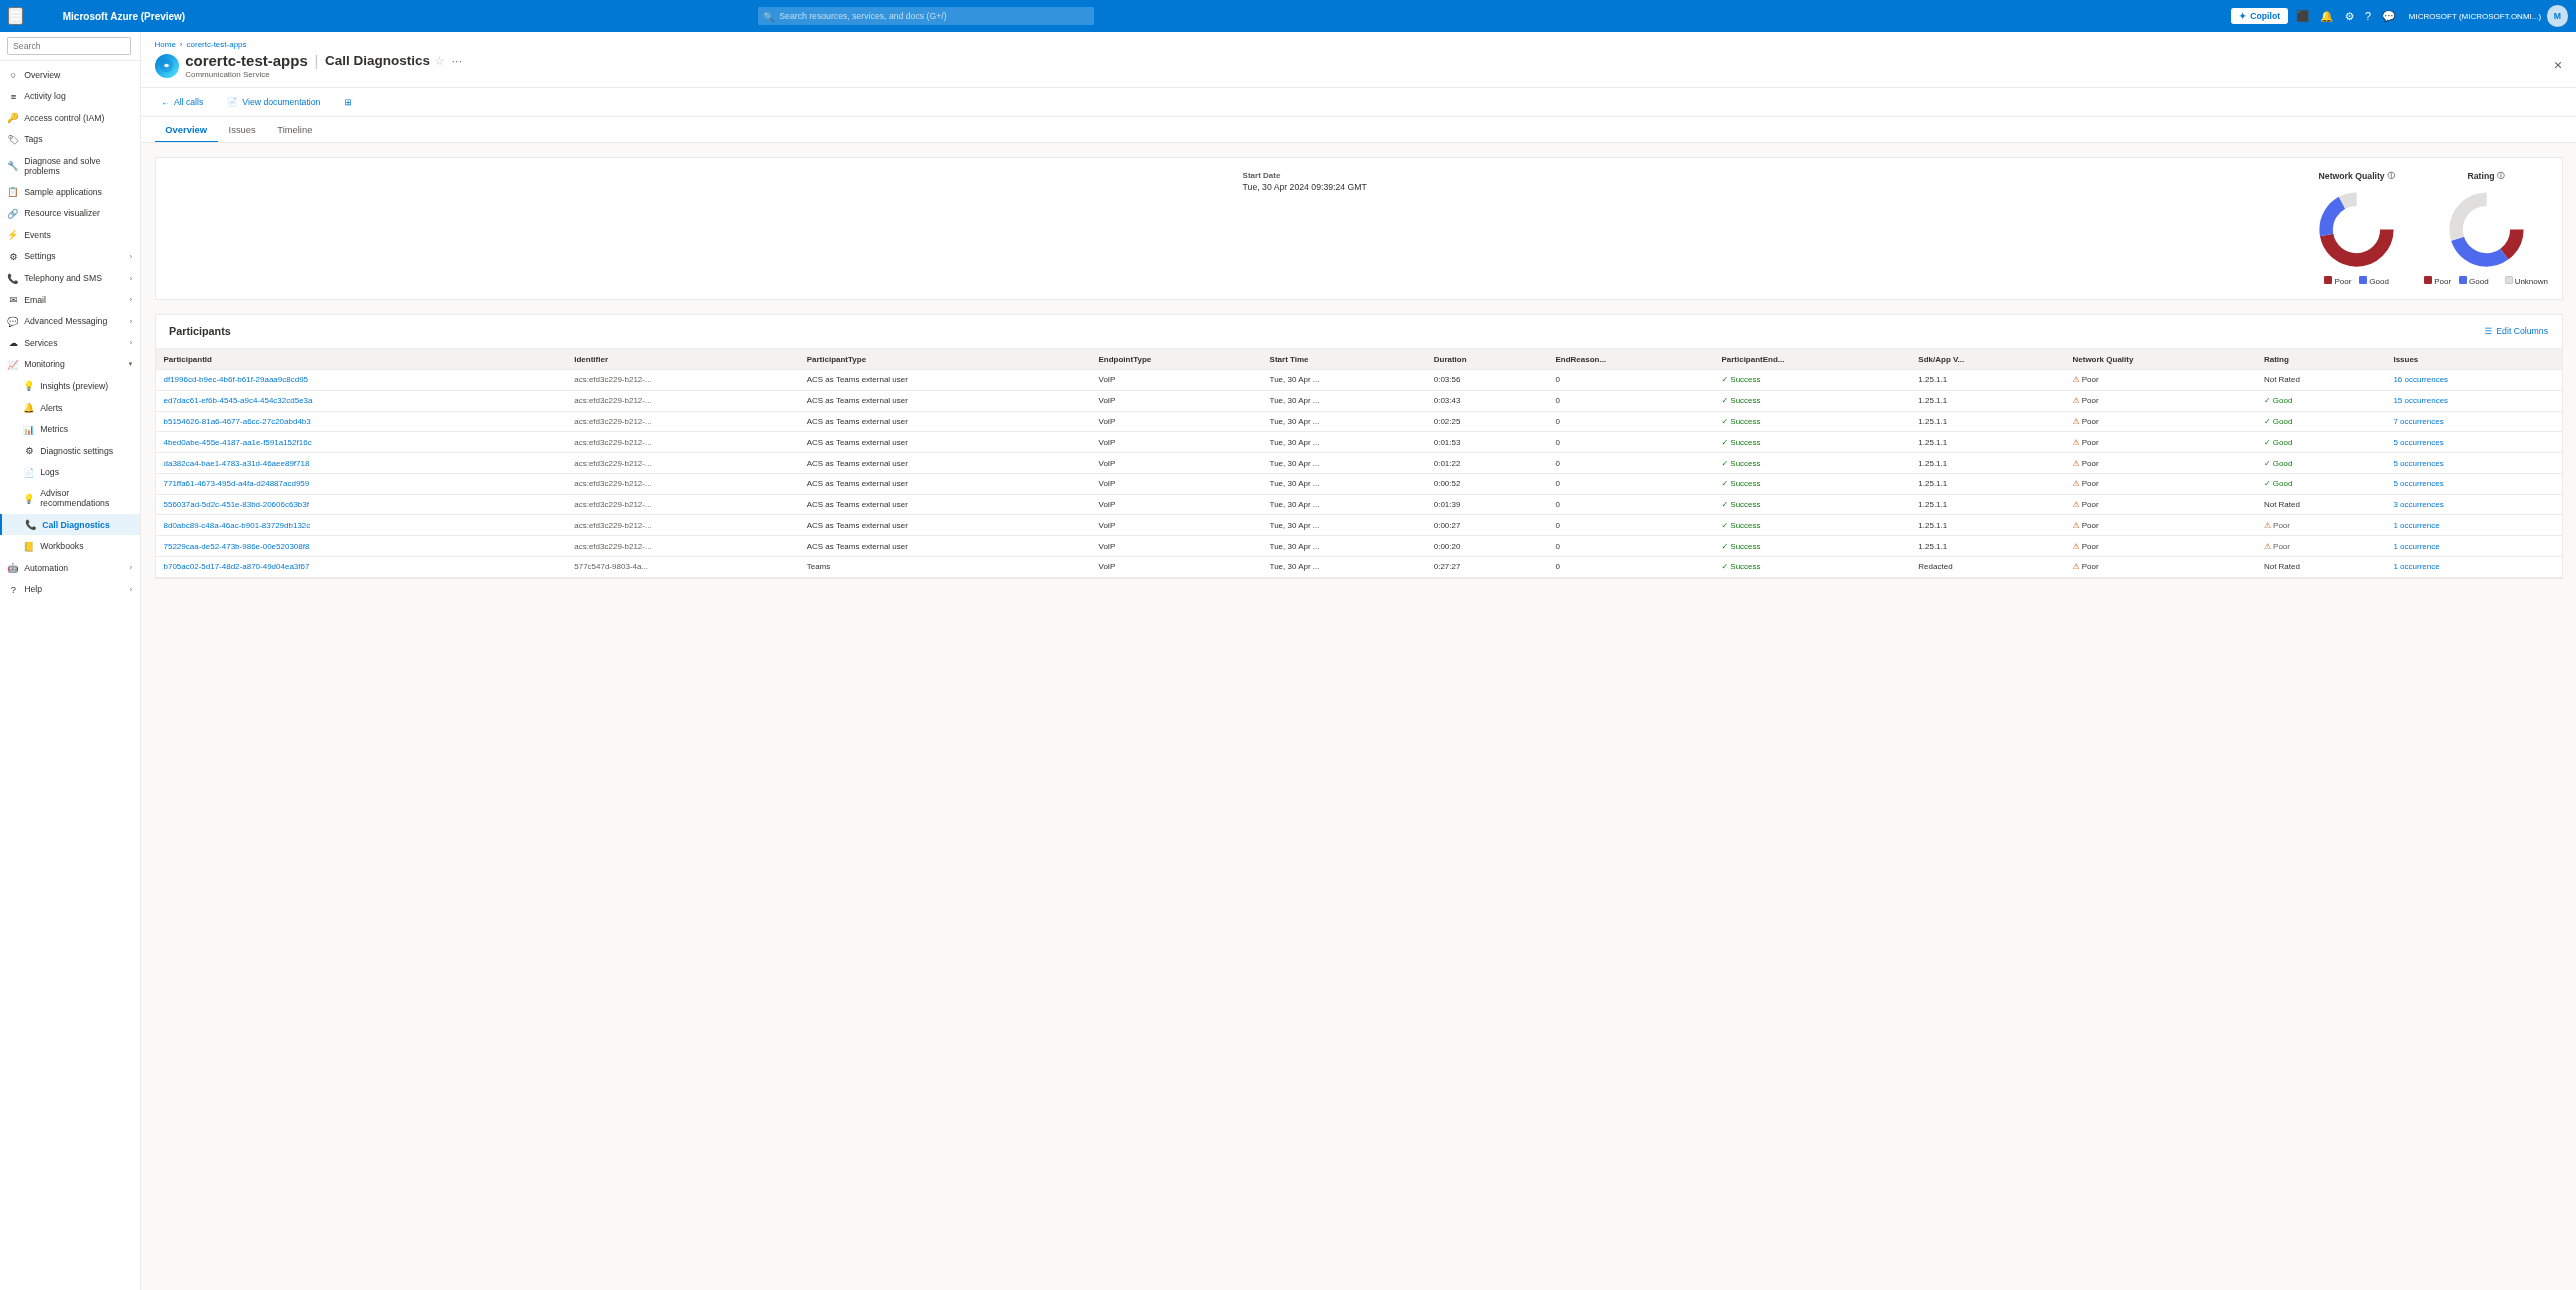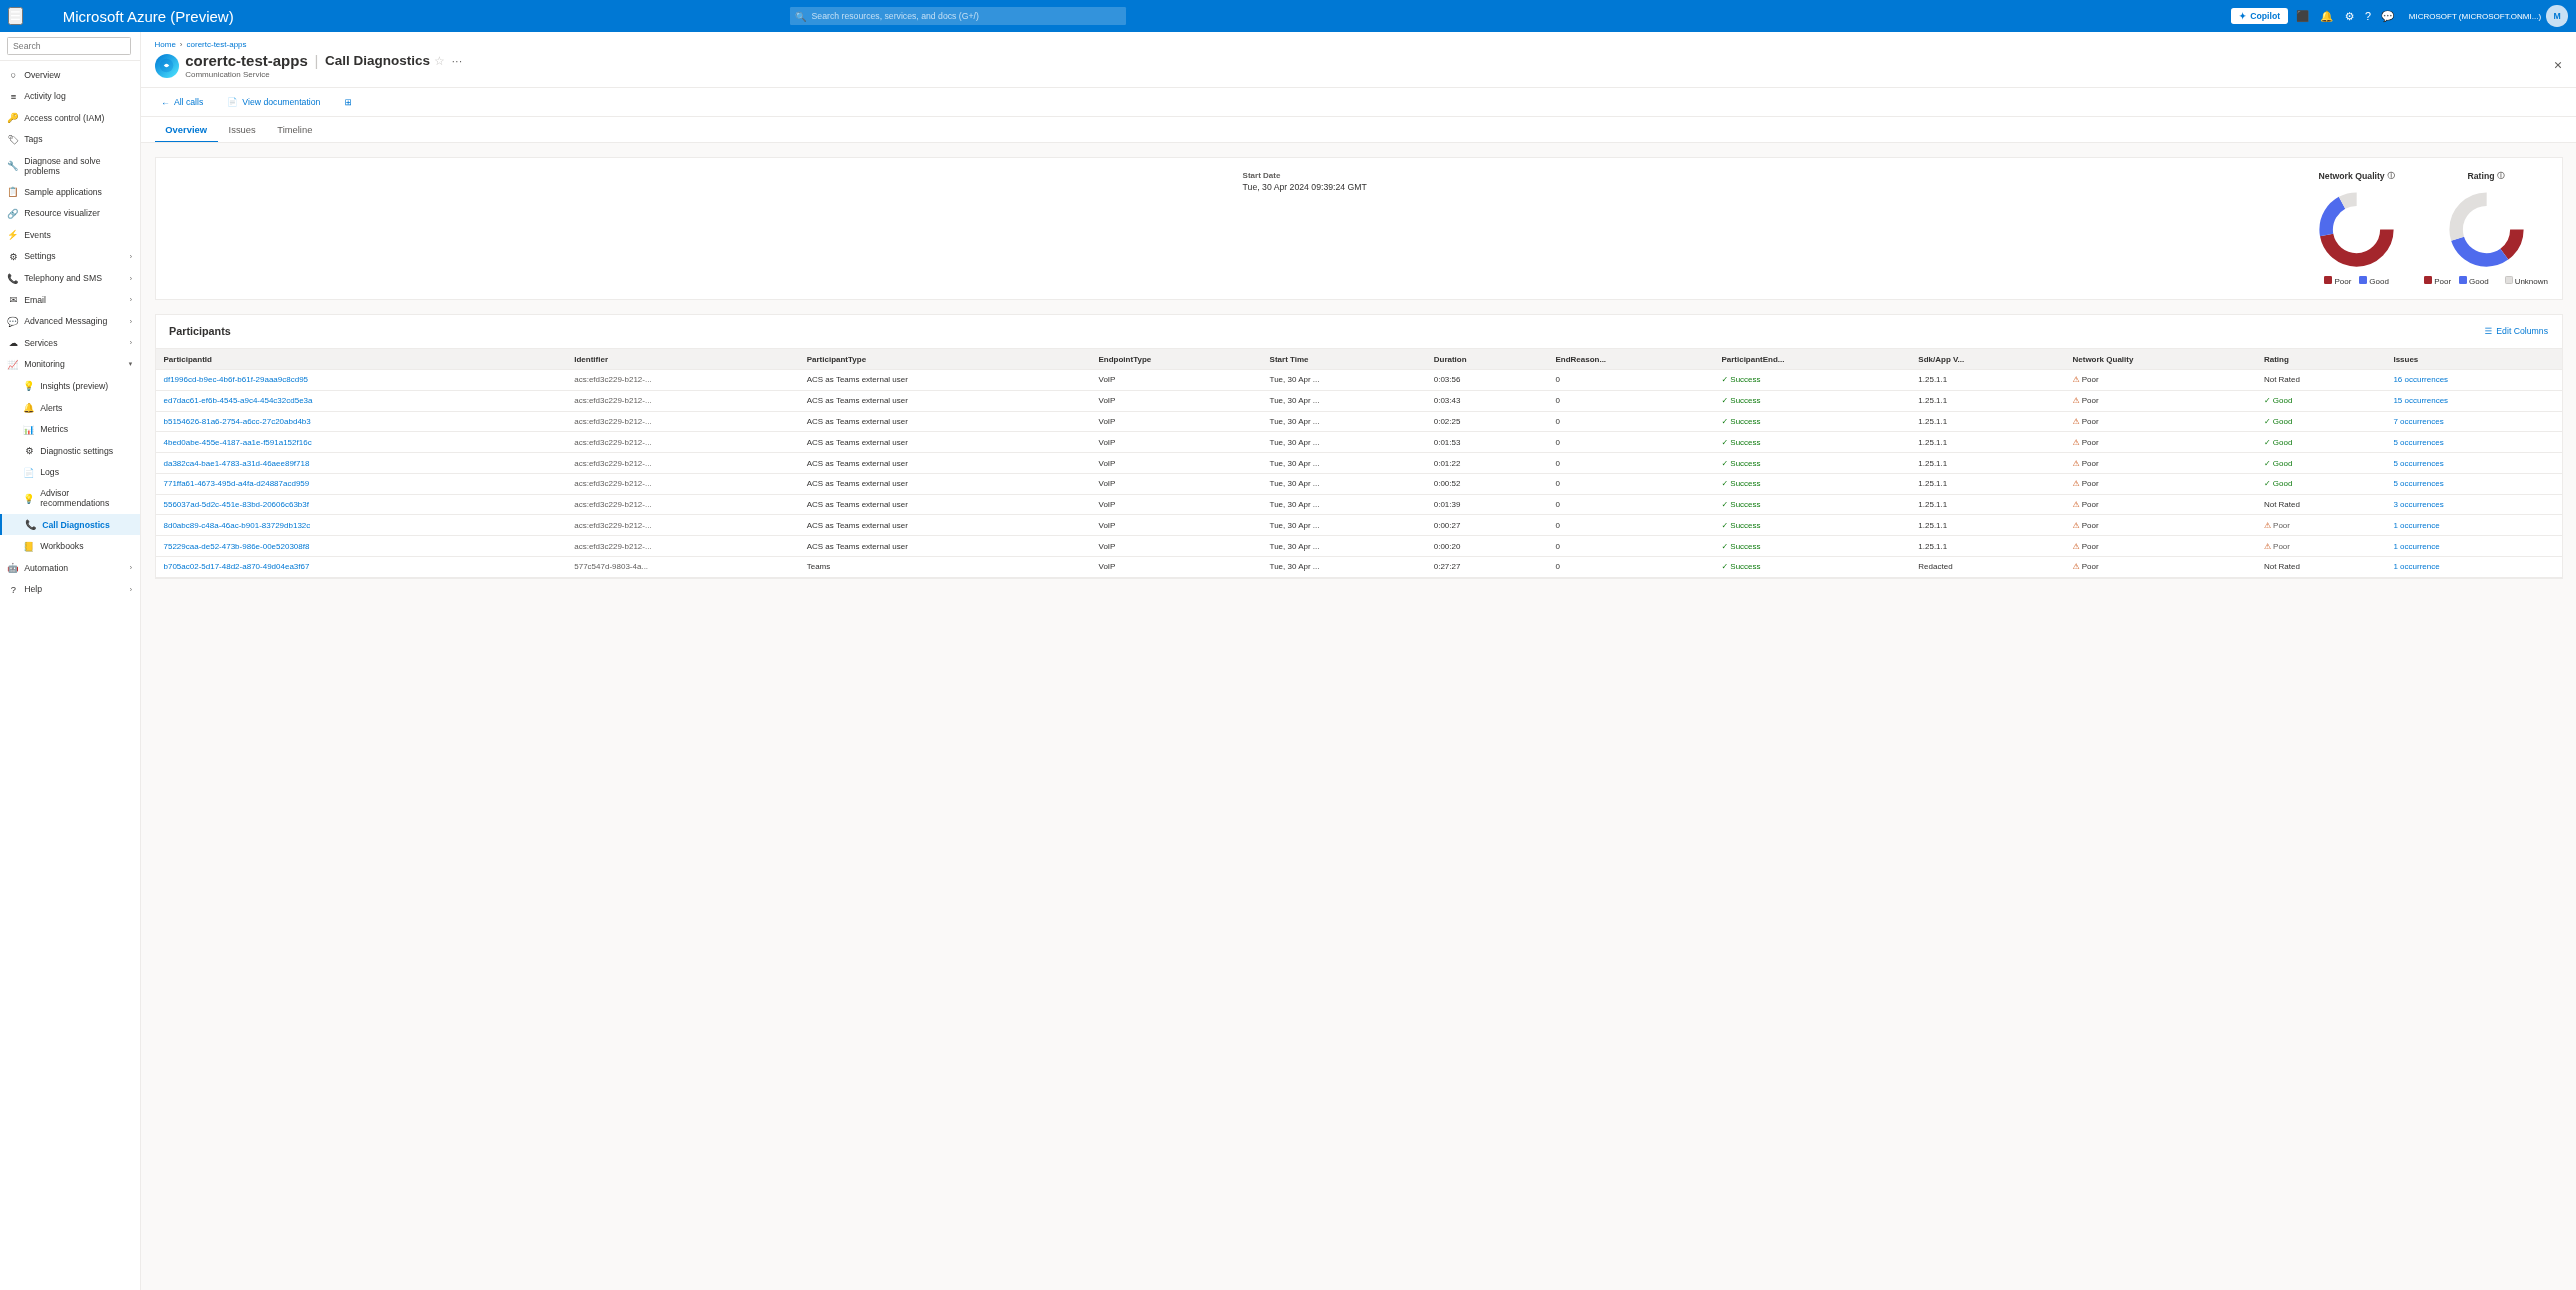--- a/index.html
+++ b/index.html
@@ -1,21 +1,21 @@
 <!DOCTYPE html>
 <html style="font-size:10.8px"><head>
   <meta charset="utf-8">
   <style>
     * { box-sizing: border-box; margin: 0; padding: 0; }
     body { font-family: 'Segoe UI', Arial, sans-serif; font-size: 8.7px; background: #f3f2f1; color: #323130; overflow: hidden; height: 100vh; display: flex; flex-direction: column; }
 
     
     .topbar { height: 32px; background: #0078d4; display: flex; align-items: center; padding: 0 8px; gap: 8px; flex-shrink: 0; }
     .topbar-hamburger { color: white; font-size: 12px; cursor: pointer; }
-    .topbar-title { color: white; font-size: 15px; font-weight: 400; white-space: nowrap; padding-left: 32px; }
+    .topbar-title { color: white; font-size: 10px; font-weight: 700; white-space: nowrap; padding-left: 32px; }
     .topbar-search { flex: 1; max-width: 336px; margin: 0 auto; }
     .topbar-search input { width: 100%; padding: 4px 8px 4px 21.5px; border-radius: 1.3px; border: none; font-size: 8.7px; background: rgba(255,255,255,0.2); color: white; }
     .topbar-search input::placeholder { color: rgba(255,255,255,0.7); }
     .topbar-search-wrap { position: relative; }
     .topbar-search-wrap .search-icon { position: absolute; left: 5.4px; top: 50%; transform: translateY(-50%); color: rgba(255,255,255,0.7); font-size: 9.4px; }
     .topbar-actions { display: flex; align-items: center; gap: 5.4px; margin-left: auto; }
     .copilot-btn { background: white; color: #0078d4; border: none; border-radius: 2.7px; padding: 3.4px 8px; font-size: 8.7px; font-weight: 600; cursor: pointer; display: flex; align-items: center; gap: 4px; }
     .topbar-icon-btn { color: white; background: none; border: none; cursor: pointer; font-size: 10.8px; padding: 2.7px; }
     .topbar-user { color: white; font-size: 8px; white-space: nowrap; margin-left: 5.4px; }
     .topbar-avatar { width: 21.5px; height: 21.5px; border-radius: 50%; background: #c7e0f4; display: flex; align-items: center; justify-content: center; font-size: 8.7px; font-weight: 600; color: #0078d4; }
@@ -412,21 +412,21 @@
     <td>0</td>
     <td><span style="color:#107c10;">✓ Success</span></td>
     <td>1.25.1.1</td>
     <td>
                     <span style="display:flex;align-items:center;gap:2px;"><span style="color:#ca5010;">⚠</span> Poor</span>
                   </td>
     <td><span style="color:#107c10;">✓ Good</span></td>
     <td><a class="link-cell occurrences-link" href="#">15 occurrences</a></td>
   </tr>
                 <tr>
-    <td><a class="link-cell" href="#">b5154626-81a6-2754-a6cc-27c20abd4b3</a></td>
+    <td><a class="link-cell" href="#">b5154626-81a6-4677-a6cc-27c20abd4b3</a></td>
     <td style="color:#605e5c;">acs:efd3c229-b212-...</td>
     <td>ACS as Teams external user</td>
     <td>VoIP</td>
     <td>Tue, 30 Apr ...</td>
     <td>0:02:25</td>
     <td>0</td>
     <td><span style="color:#107c10;">✓ Success</span></td>
     <td>1.25.1.1</td>
     <td>
                     <span style="display:flex;align-items:center;gap:2px;"><span style="color:#ca5010;">⚠</span> Poor</span>

